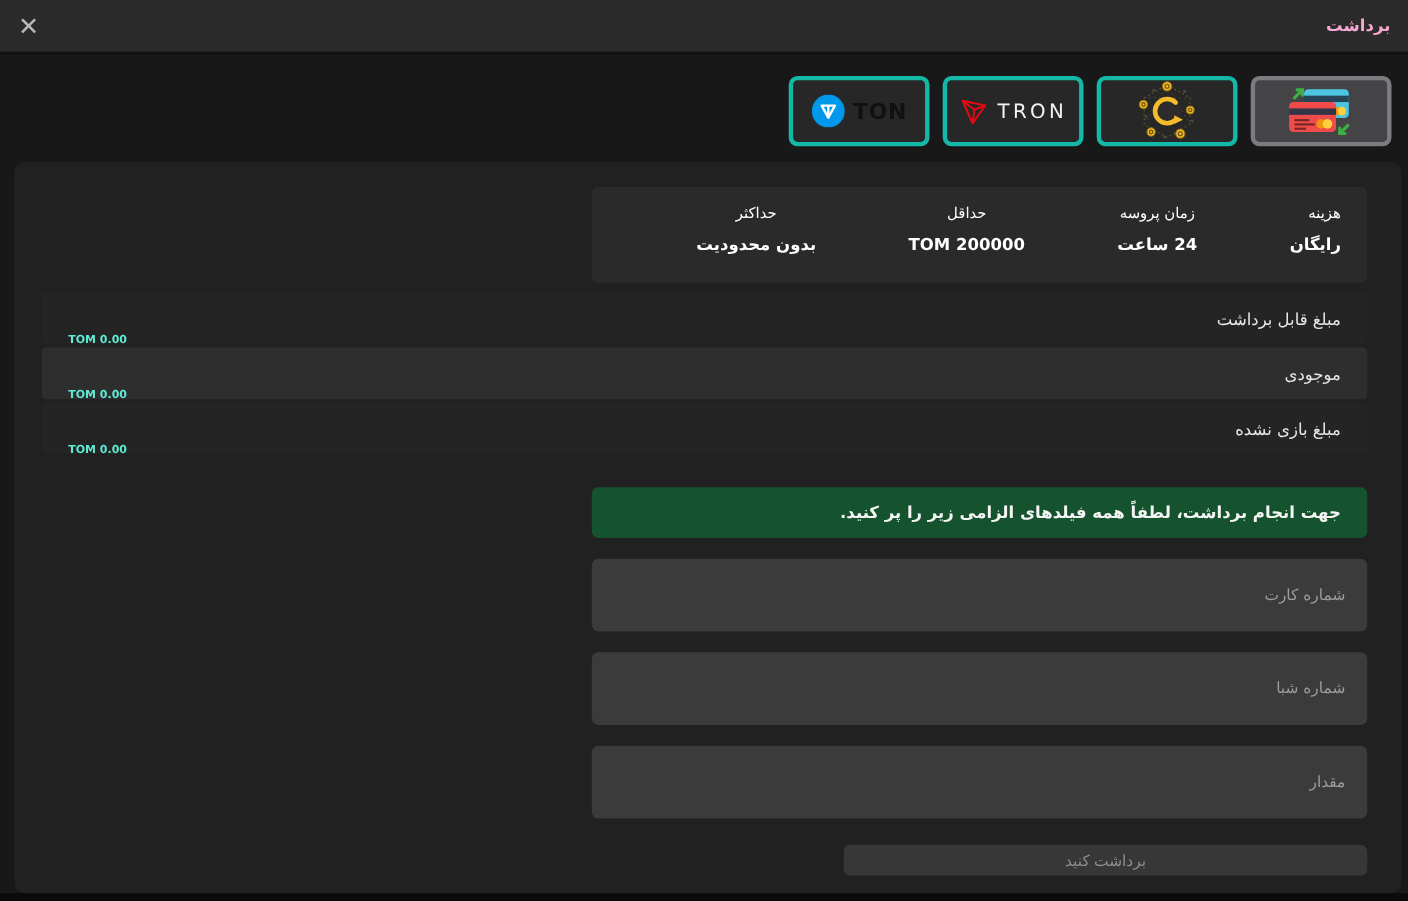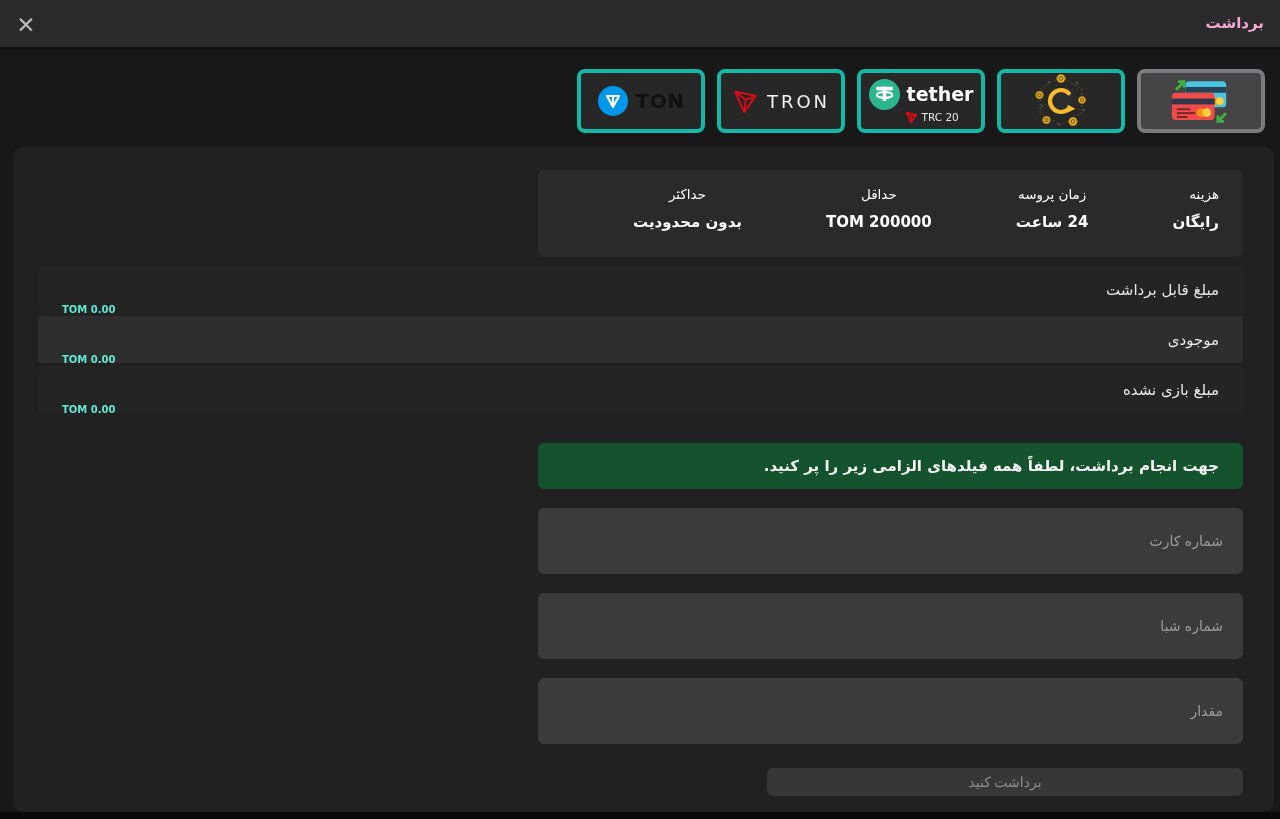--- a/index.html
+++ b/index.html
@@ -89,21 +89,21 @@
     font-family: "DejaVu Sans", sans-serif;
   }
   .field input::placeholder { color: #9d9d9d; opacity: 1; }
   .field-1 { top: 361px; }
   .field-2 { top: 446px; }
   .field-3 { top: 531px; }
   .submit-btn {
     position: absolute; right: 31px; top: 621px; width: 476px; height: 28px;
     background: #373737; border: none; border-radius: 6px;
     color: #8f8f8f; font-size: 14px; cursor: pointer; direction: rtl;
-    font-family: Liberation Serif, serif;
+    font-family: Liberation Sans, sans-serif;
   }
 </style>
 </head>
 <body>
 
 <div class="page-bg"></div>
 
 <div class="topbar">
   <button class="close-btn">
     <span>✕</span>
@@ -127,44 +127,20 @@
   <div class="method-btn">
     <span style="display:flex;">
       <svg width="27" height="27" viewBox="0 0 24 24" fill="none" stroke="#e50914" stroke-width="1.6" stroke-linejoin="round">
         <path d="M2.8 3.2 L21 7 L10.8 21.5 Z"></path>
         <path d="M2.8 3.2 L12.2 10.5 M21 7 L12.2 10.5 M10.8 21.5 L12.2 10.5"></path>
       </svg>
     </span>
     <span class="tron-label">TRON</span>
   </div>
 
-  <div class="method-btn">
-    <div class="tether-col">
-      <div class="tether-row1">
-        <span style="display:flex;">
-          <svg width="31" height="31" viewBox="0 0 34 34">
-            <circle cx="17" cy="17" r="17" fill="#2bb68e"></circle>
-            <rect x="8" y="8.5" width="18" height="4" fill="#ffffff"></rect>
-            <rect x="15" y="8.5" width="4" height="15.5" fill="#ffffff"></rect>
-            <ellipse cx="17" cy="17.5" rx="8.5" ry="3.2" fill="none" stroke="#ffffff" stroke-width="2.2"></ellipse>
-          </svg>
-        </span>
-        <span class="tether-label">tether</span>
-      </div>
-      <div class="tether-row2">
-        <span style="display:flex;">
-          <svg width="13" height="13" viewBox="0 0 24 24" fill="none" stroke="#e50914" stroke-width="2.6" stroke-linejoin="round">
-            <path d="M2.8 3.2 L21 7 L10.8 21.5 Z"></path>
-            <path d="M2.8 3.2 L12.2 10.5 M21 7 L12.2 10.5 M10.8 21.5 L12.2 10.5"></path>
-          </svg>
-        </span>
-        <span class="trc-label">TRC 20</span>
-      </div>
-    </div>
-  </div>
 
   <div class="method-btn">
     <span style="display:flex;">
       <svg width="56" height="56" viewBox="0 0 56 56">
         <polygon points="28,4 48.8,16 48.8,40 28,52 7.2,40 7.2,16" fill="none" stroke="#6b5a22" stroke-width="1" stroke-dasharray="1.5 2.5"></polygon>
         <path d="M28 4 L48.8 40 M7.2 16 L48.8 16 M7.2 40 L28 4" fill="none" stroke="#564a1e" stroke-width="0.8" stroke-dasharray="1.5 3"></path>
         <circle cx="28" cy="28" r="13" fill="#2c2c2c"></circle>
         <path d="M35.8 20.2 A11 11 0 1 0 35.8 35.8" fill="none" stroke="#f5bb2b" stroke-width="4.2" stroke-linecap="round"></path>
         <polygon points="34.5,31.8 42.5,35.8 34.5,39.8" fill="#f5bb2b"></polygon>
         <g fill="#f3ba2f" stroke="#96700d" stroke-width="1">

